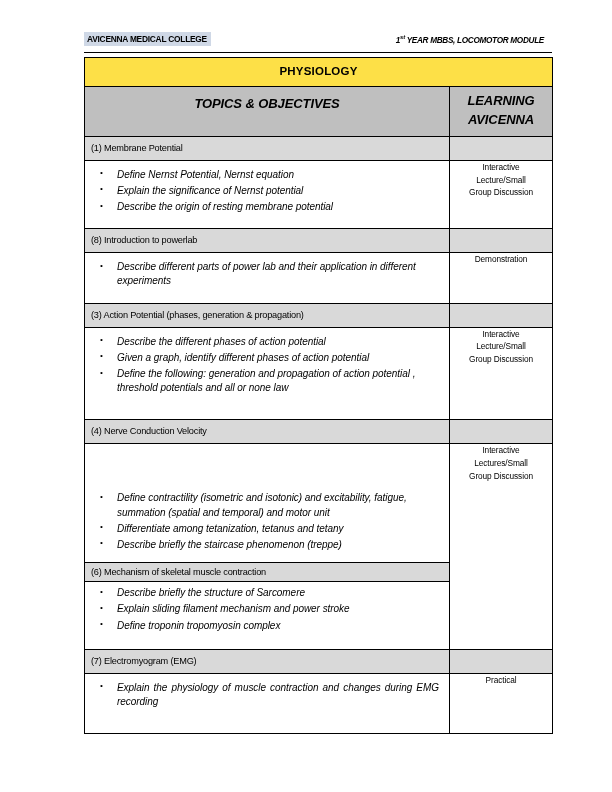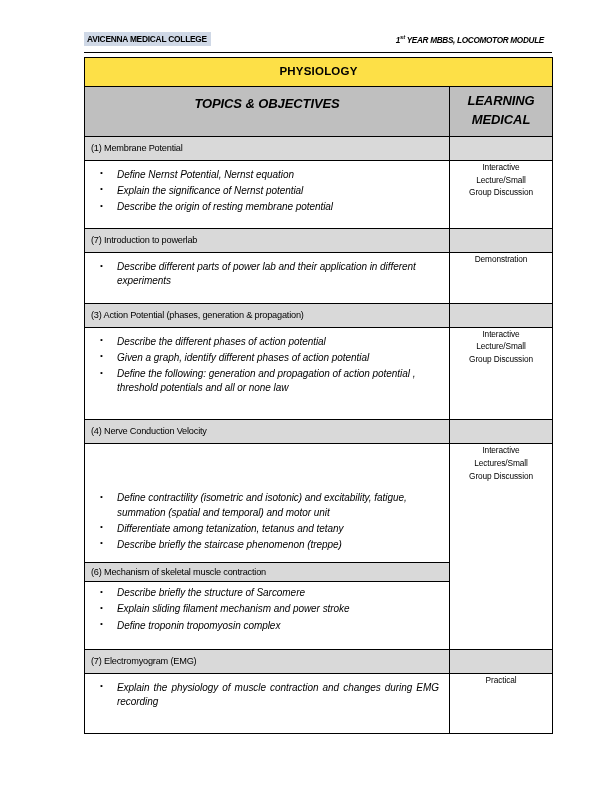--- a/index.html
+++ b/index.html
@@ -197,21 +197,21 @@
     <tbody>
 
       <tr>
         <td class="band-title" colspan="2">PHYSIOLOGY</td>
       </tr>
 
       <tr>
         <td class="band-sub topics">TOPICS &amp; OBJECTIVES</td>
         <td class="band-sub strategy">
           <div>LEARNING</div>
-          <div>MEDICAL</div>
+          <div>AVICENNA</div>
         </td>
       </tr>
 
       <tr>
         <td class="sec-head">(1) Membrane Potential</td>
         <td class="blank-cell"></td>
       </tr>
       <tr>
         <td class="obj-cell pad-lg">
           <ul class="objs">
@@ -221,21 +221,21 @@
           </ul>
         </td>
         <td class="strat">
           <div>Interactive</div>
           <div>Lecture/Small</div>
           <div>Group Discussion</div>
         </td>
       </tr>
 
       <tr>
-        <td class="sec-head">(7) Introduction to powerlab</td>
+        <td class="sec-head">(8) Introduction to powerlab</td>
         <td class="blank-cell"></td>
       </tr>
       <tr>
         <td class="obj-cell pad-lg">
           <ul class="objs">
             <li>Describe different parts of power lab and their application in different experiments</li>
           </ul>
         </td>
         <td class="strat">
           <div>Demonstration</div>

